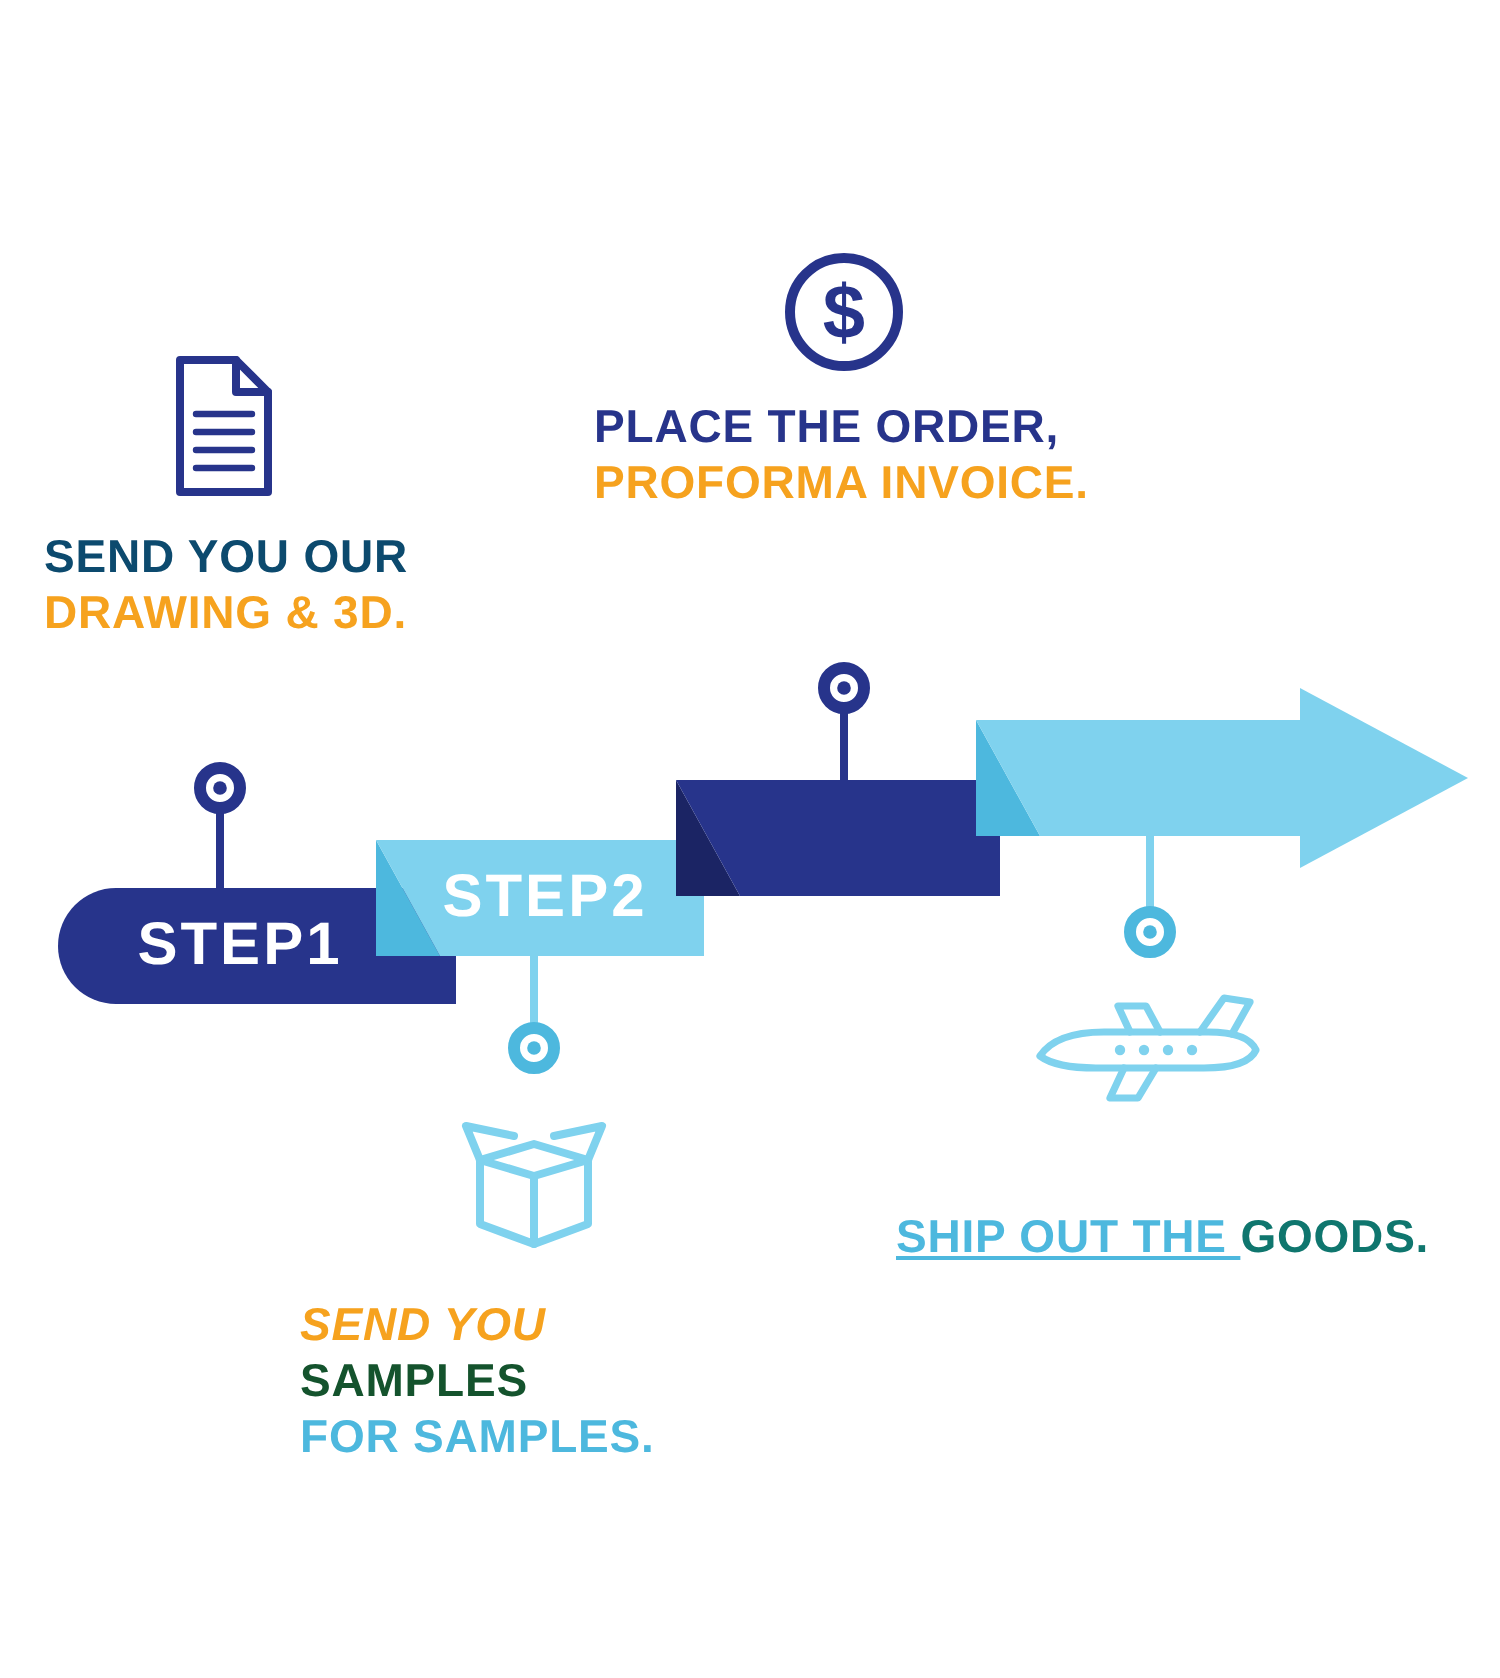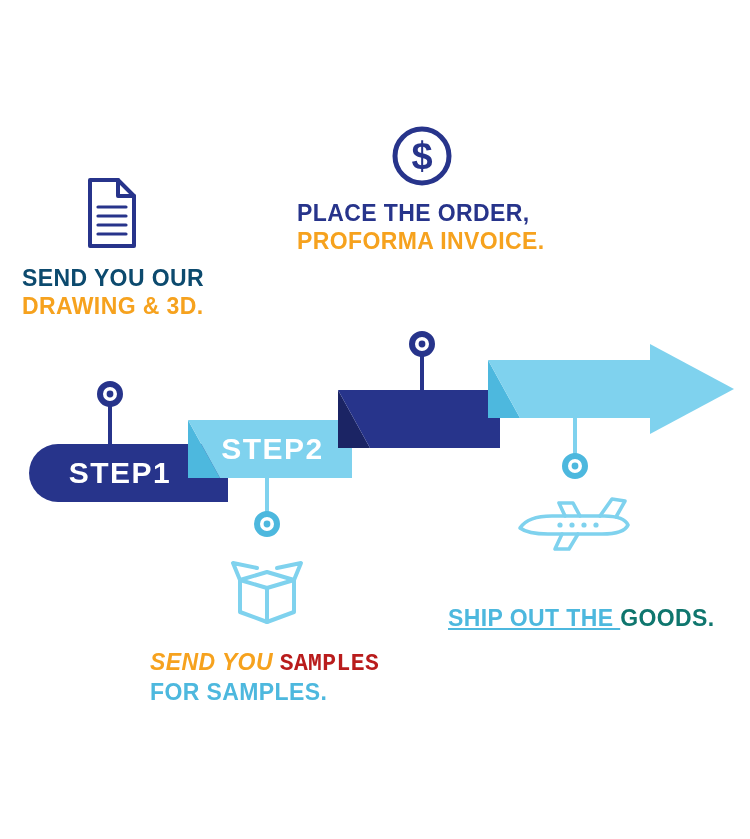--- a/index.html
+++ b/index.html
@@ -130,21 +130,21 @@
     <path class="stroke-cyan icon-stroke" d="M14,34 L41,42 L68,34"></path>
     <path class="stroke-cyan icon-stroke" d="M14,34 L41,26 L68,34"></path>
     <path class="stroke-cyan icon-stroke" d="M14,34 V66 L41,76 L68,66 V34"></path>
     <path class="stroke-cyan icon-stroke" d="M41,42 V76"></path>
     <path class="stroke-cyan icon-stroke" d="M14,34 L7,17 L31,22"></path>
     <path class="stroke-cyan icon-stroke" d="M68,34 L75,17 L51,22"></path>
   </svg>
 
   <div class="caption" style="left:150px; top:648px; width:235px;">
     <div>
-      <span style="color: rgb(246, 162, 30); font-style: italic;">SEND YOU </span><span style="color: #b91c1c; font-family: Liberation Mono, monospace;">SAMPLES</span>
+      <span style="color: rgb(246, 162, 30); font-style: italic;">SEND YOU </span><span style="color: #14532d;">SAMPLES</span>
     </div>
     <div>
       <span style="color: rgb(77, 184, 222);">FOR SAMPLES.</span>
     </div>
   </div>
 
   <svg class="abs" style="left:512px; top:488px;" width="126" height="74" viewBox="0 0 126 74">
     <path class="stroke-cyan icon-stroke" style="stroke-width:3.6" d="M8,40 Q16,28 40,28 H92 Q112,28 116,37 Q112,46 90,46 H36 Q16,46 8,40 Z"></path>
     <path class="stroke-cyan icon-stroke" style="stroke-width:3.6" d="M88,28 L100,11 L113,13 L104,29"></path>
     <path class="stroke-cyan icon-stroke" style="stroke-width:3.6" d="M53,28 L47,15 L61,15 L68,28"></path>

